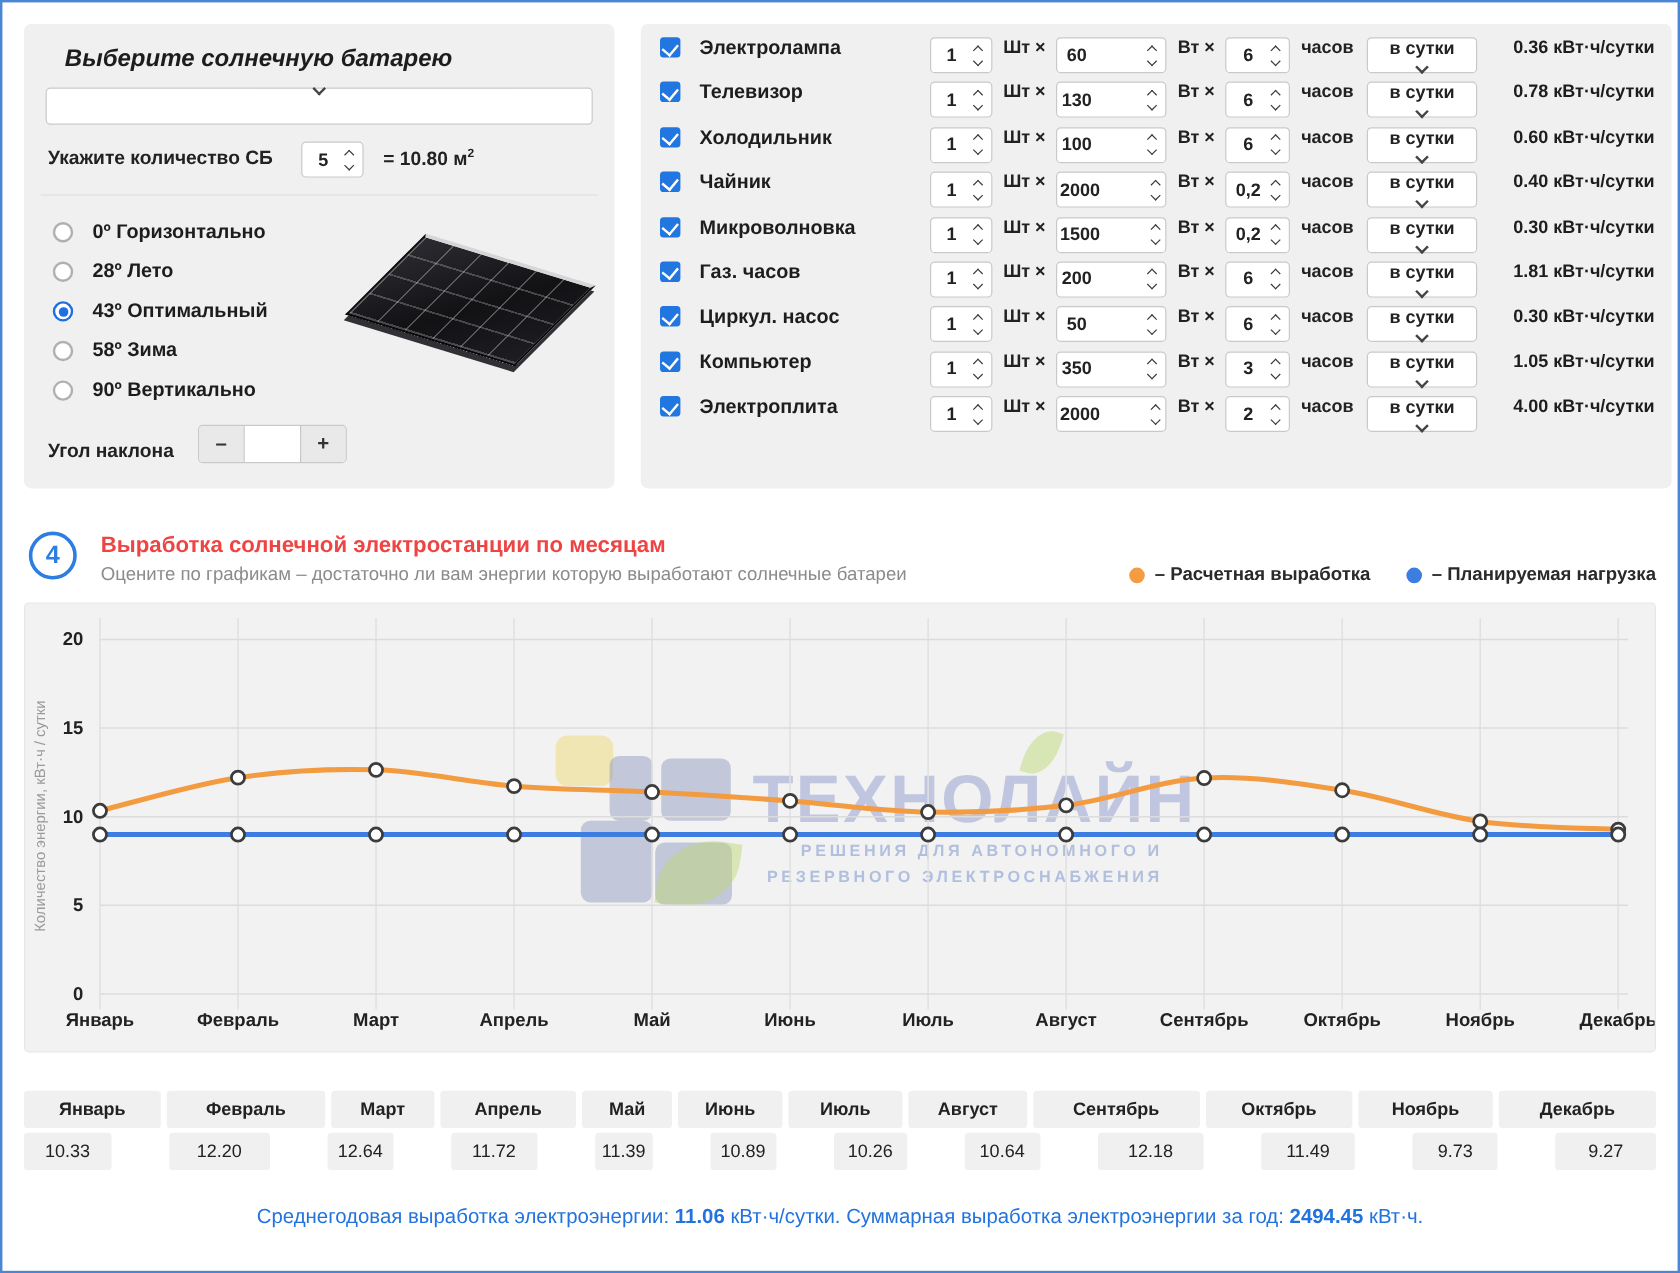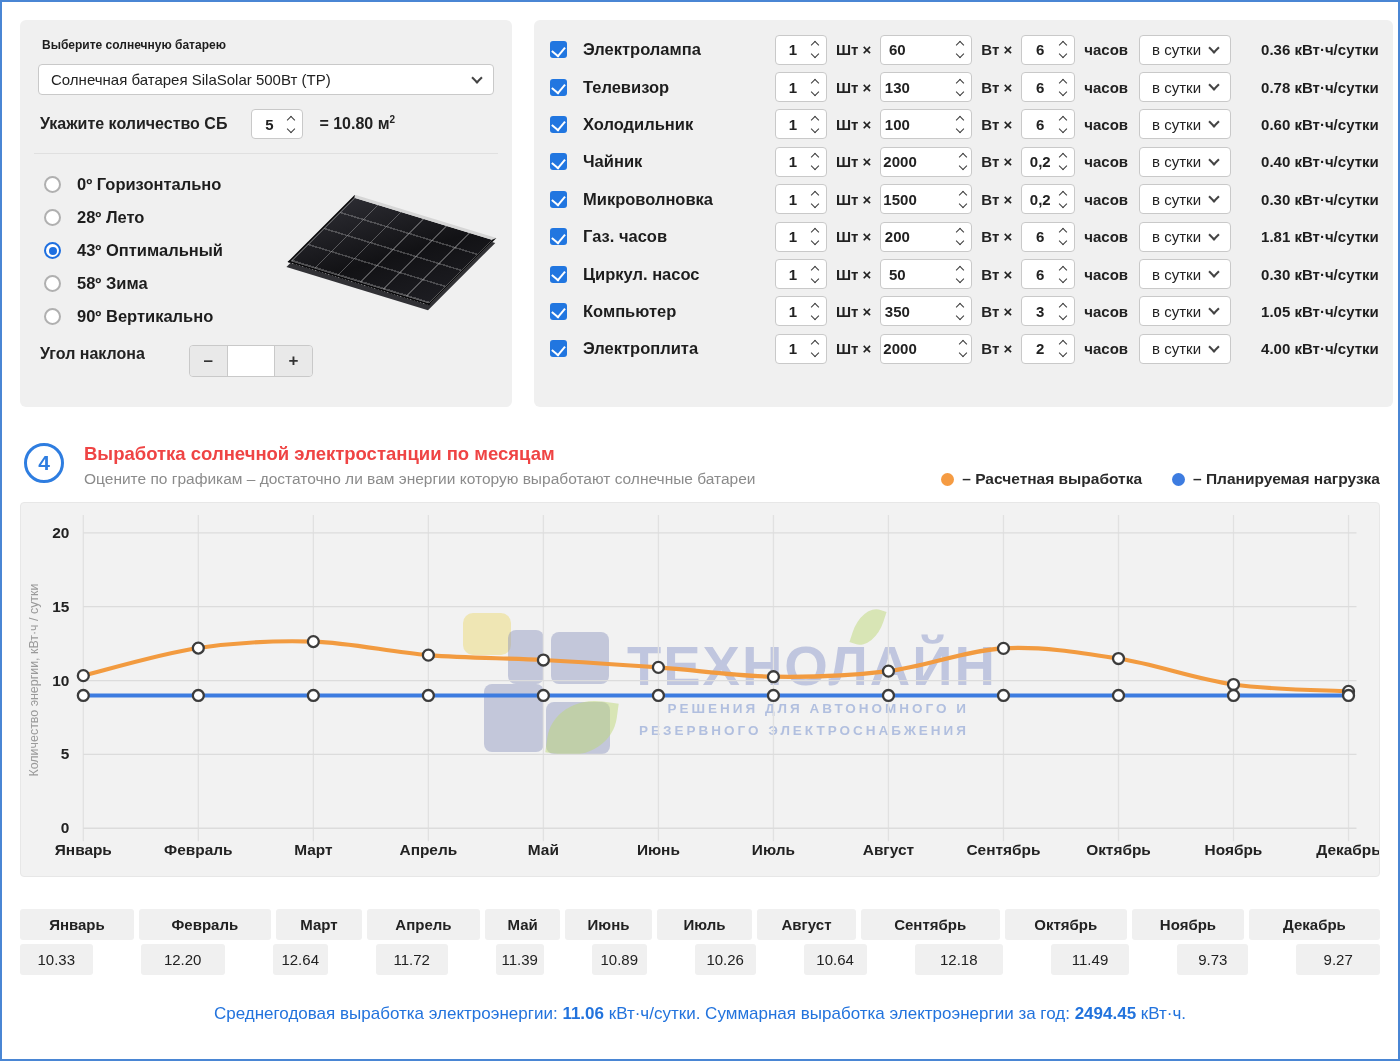--- a/index.html
+++ b/index.html
@@ -6,59 +6,59 @@
   html,body { background:#fff; }
   body { font-family: "Liberation Sans", sans-serif; color:#222; }
   .page { width:1400px; height:1061px; border:2px solid #4a86d4; background:#fff; overflow:hidden; position:relative; }
 
   
   .top { display:flex; gap:22px; padding:18px 18px 0 18px; }
   .panel { background:#f0f0f0; border-radius:6px; position:relative; }
   .panel-left { width:492px; height:387px; padding:14px 18px; }
   .panel-right { flex:1; height:387px; padding:11px 14px 0 16px; }
 
-  .p-title { font-size:12px; font-weight:bold; color:#1d1d1d; margin:4px 0 12px 4px; }
-  .select { background:#fff; border:1px solid #c9c9c9; border-radius:4px; display:flex; align-items:center; height:31px; padding:0 12px; font-size:15px; font-weight:normal; color:#222; }
+  .p-title { font-size:20px; font-weight:bold; color:#1d1d1d; margin:4px 0 12px 16px;font-style:italic; }
+  .select { background:#fff; border:1px solid #c9c9c9; border-radius:4px; display:flex; align-items:center; height:31px; padding:0 12px; font-size:15px; font-weight:bold; color:#222;flex-direction:column; }
   .select .sel-txt { flex:1; }
   .battery-select { width:456px; margin-bottom:14px; }
 
   .qty-row { display:flex; align-items:center; margin:4px 0 14px 2px; }
   .qty-row .lbl { font-size:16px; font-weight:bold; margin-right:24px; }
   .area { font-size:16px; font-weight:bold; margin-left:16px; }
   .area sup { font-size:10px; }
 
   .divider { height:1px; background:#e0e0e0; margin:0 -4px 14px -4px; }
 
   .radio-row { display:flex; align-items:center; height:33px; margin-left:6px; }
   .radio { width:17px; height:17px; border-radius:50%; background:#fff; border:2px solid #b0b0b0; margin-right:16px; position:relative; flex:none; }
   .radio.sel { border-color:#1e6fe0; }
   .radio.sel::after { content:""; position:absolute; left:2.5px; top:2.5px; width:8px; height:8px; border-radius:50%; background:#1e6fe0; }
   .radio-lbl { font-size:16.5px; font-weight:bold; color:#1d1d1d; }
 
-  .angle-row { display:flex; align-items:flex-start; margin:12px 0 0 2px;gap:24px; }
+  .angle-row { display:flex; align-items:flex-end; margin:12px 0 0 2px; }
   .angle-row .lbl { font-size:16px; font-weight:bold; margin-right:20px; }
   .stepper { display:flex; border:1px solid #c9c9c9; border-radius:4px; overflow:hidden; height:32px; }
   .step-btn { width:38px; background:#e9e9e9; display:flex; align-items:center; justify-content:center; font-size:17px; font-weight:bold; color:#333; border:0; }
   .step-btn.minus { border-right:1px solid #c9c9c9; }
   .step-btn.plus { border-left:1px solid #c9c9c9; }
   .step-input { width:46px; background:#fff; }
 
   
   .pv-wrap { position:absolute; right:30px; top:170px; width:170px; height:140px; pointer-events:none; }
   .pv { position:absolute; left:6px; top:18px; width:148px; height:84px;
         transform: rotate(17deg) skewX(-28deg);
         background-image:
           repeating-linear-gradient(90deg, rgba(255,255,255,.28) 0 1.5px, transparent 1.5px 24px),
           repeating-linear-gradient(0deg, rgba(255,255,255,.22) 0 1.5px, transparent 1.5px 20px),
           linear-gradient(135deg,#2b2b31 0%,#121215 55%,#1d1d22 100%);
         border:2px solid #0a0a0c; border-top:3px solid #d6d6d6;
         box-shadow:3px 5px 0 rgba(15,15,20,.85); }
 
   
-  .app-row { display:flex; align-items:center; height:37.4px; }
+  .app-row { display:flex; align-items:flex-start; height:37.4px; }
   .cb { width:17px; height:17px; background:#2176e0; border-radius:3px; margin-right:16px; position:relative; flex:none; }
   .cb::after { content:""; position:absolute; left:4px; top:2.5px; width:7px; height:10px; border-right:2px solid #fff; border-bottom:2px solid #fff; transform:rotate(40deg); }
   .app-name { width:192px; font-size:16.5px; font-weight:bold; color:#1d1d1d; }
   .spin { display:flex; align-items:center; background:#fff; border:1px solid #c9c9c9; border-radius:4px; height:30px; padding:0 4px 0 2px; }
   .spin-val { flex:1; text-align:center; font-size:15px; font-weight:bold; }
   .spin-arrows { display:flex; flex-direction:column; align-items:center; justify-content:center; gap:3px; width:14px; }
   .chev { display:block; width:6px; height:6px; border-right:1.8px solid #3a3a3a; border-bottom:1.8px solid #3a3a3a; }
   .chev.up { transform:rotate(-135deg); margin-top:3px; }
   .chev.down { transform:rotate(45deg); margin-bottom:3px; }
   .w52 { width:52px; } .w92 { width:92px;gap:42px; } .w54 { width:54px; }
@@ -109,21 +109,20 @@
 <body>
 
 <div class="page">
 
   <div class="top">
 
     <div class="panel panel-left">
       <div class="p-title">Выберите солнечную батарею</div>
 
       <div class="select battery-select">
-        <span class="sel-txt">Солнечная батарея SilaSolar 500Вт (ТР)</span>
         <i class="sel-chev"></i>
       </div>
 
       <div class="qty-row">
         <span class="lbl">Укажите количество СБ</span>
         <span class="spin w52">
           <span class="spin-val">5</span>
           <span class="spin-arrows">
               <i class="chev up"></i>
               <i class="chev down"></i>

